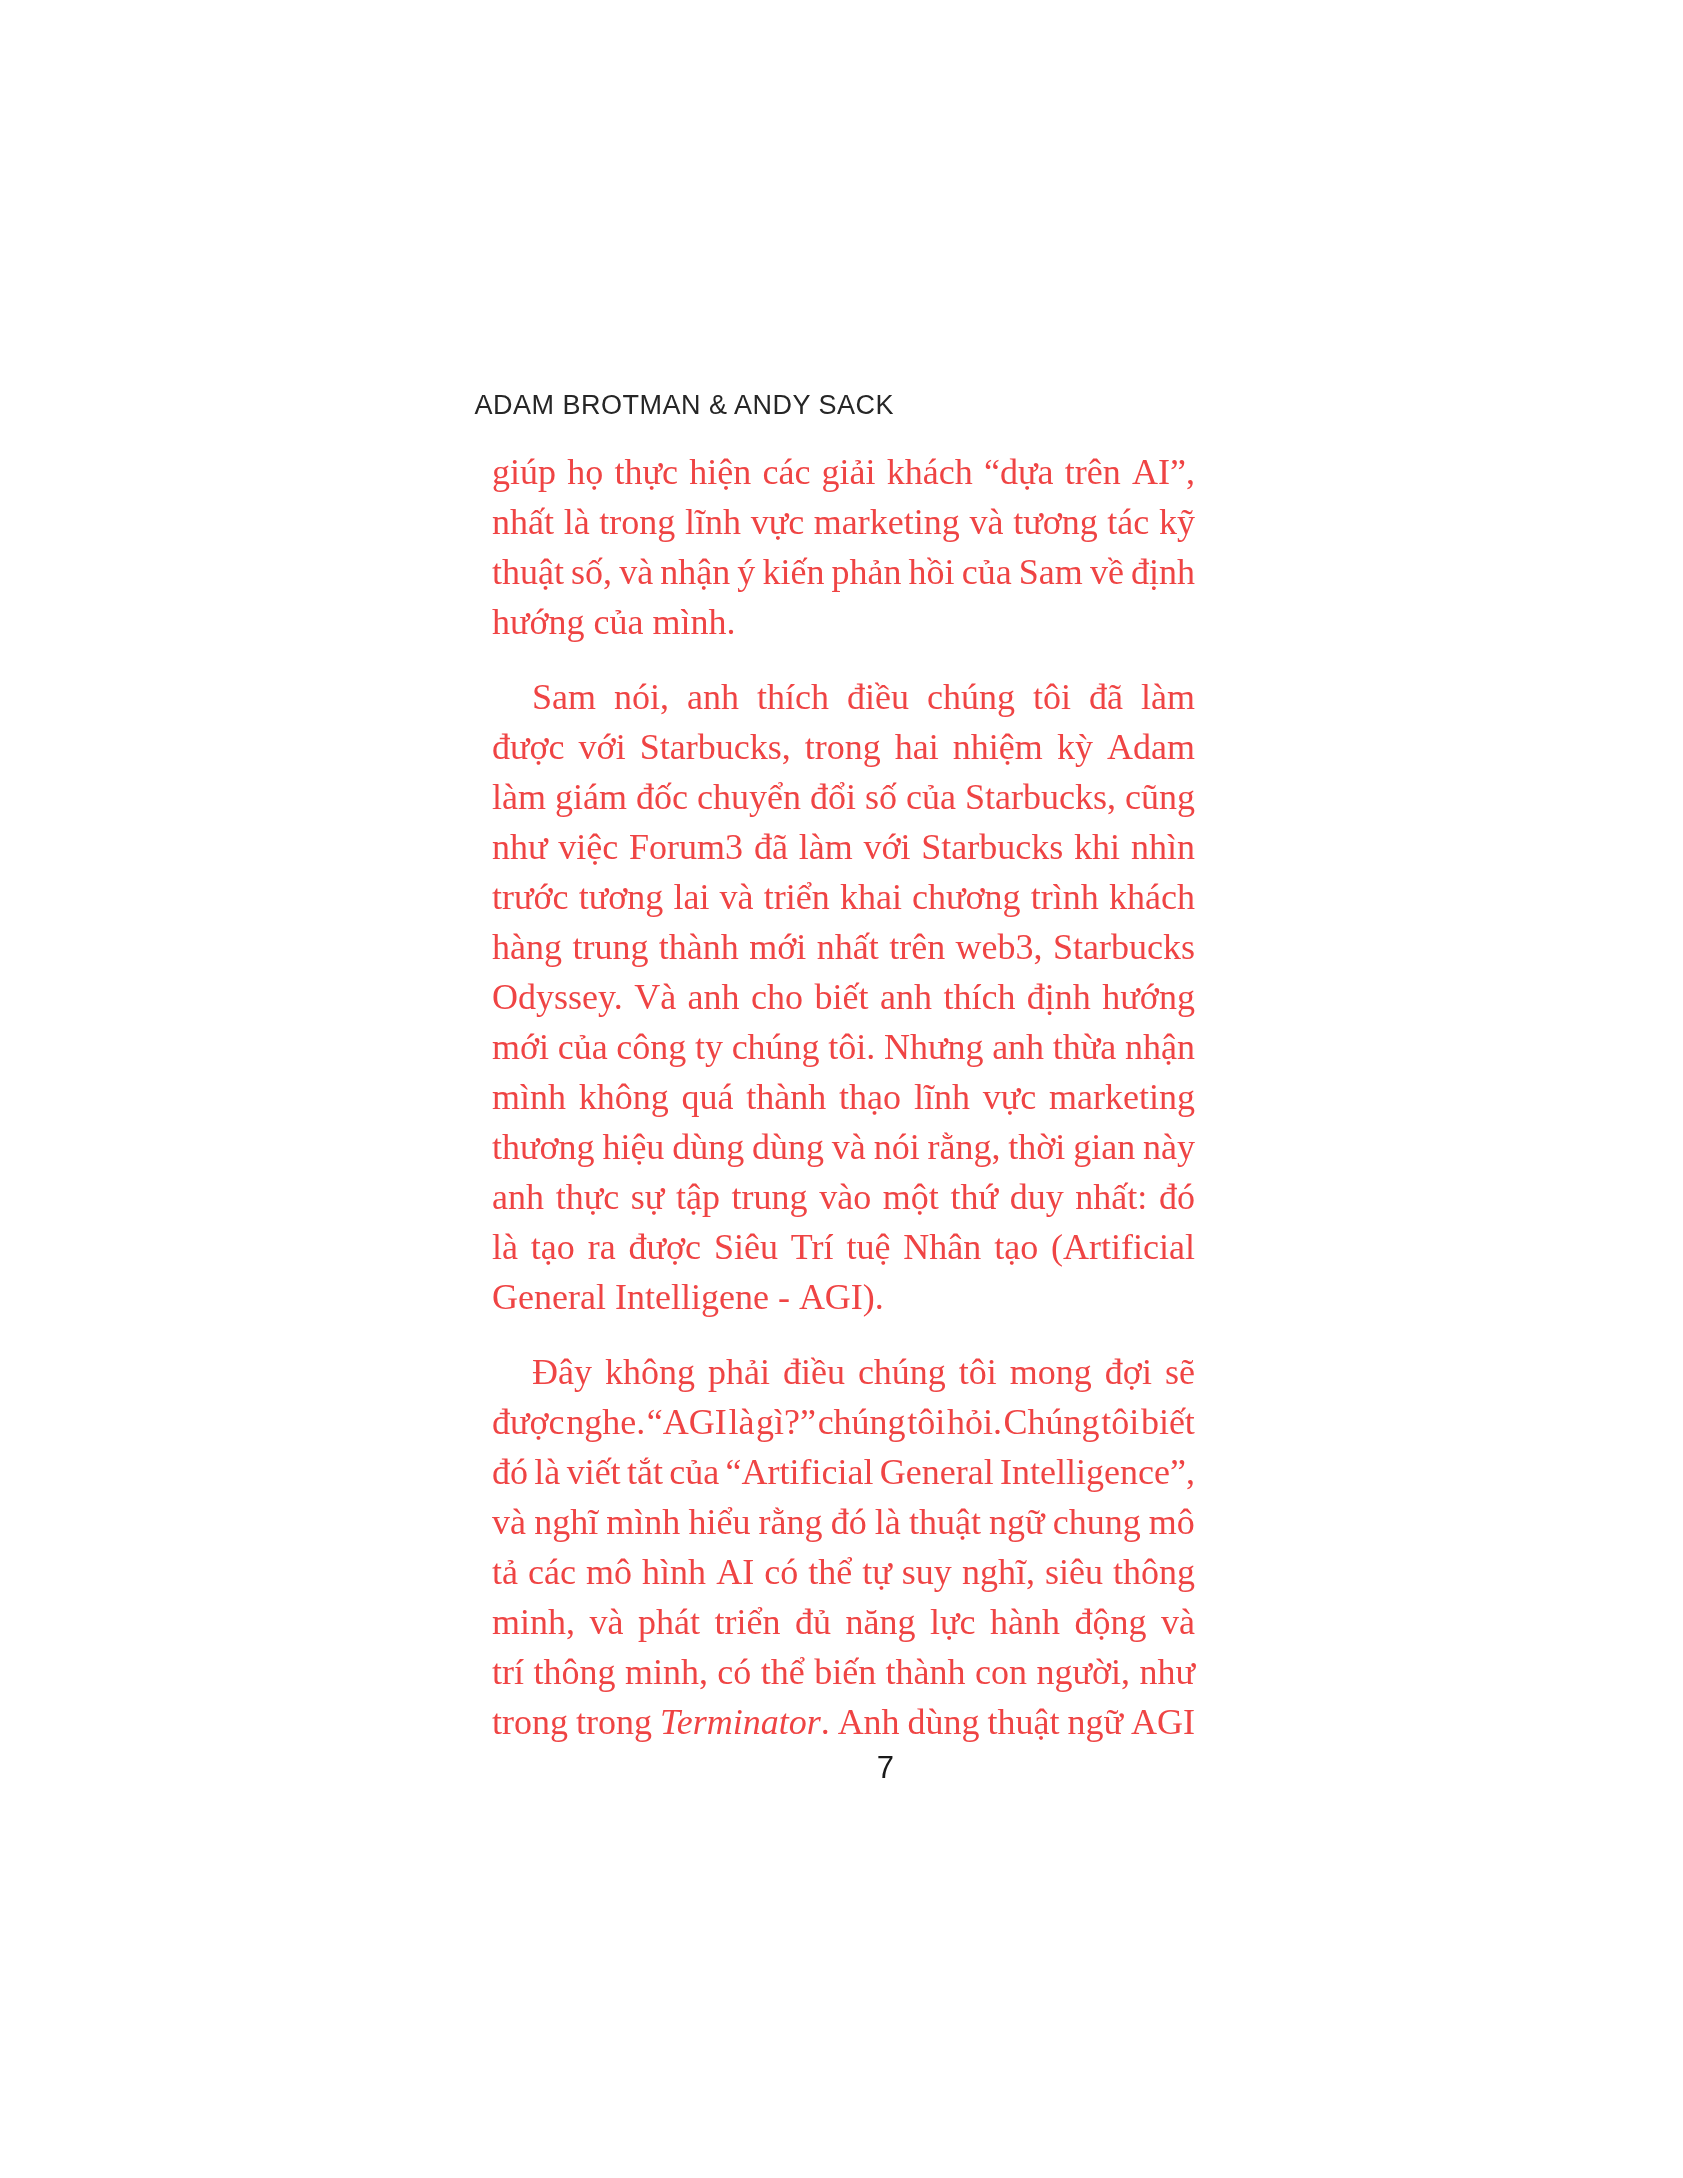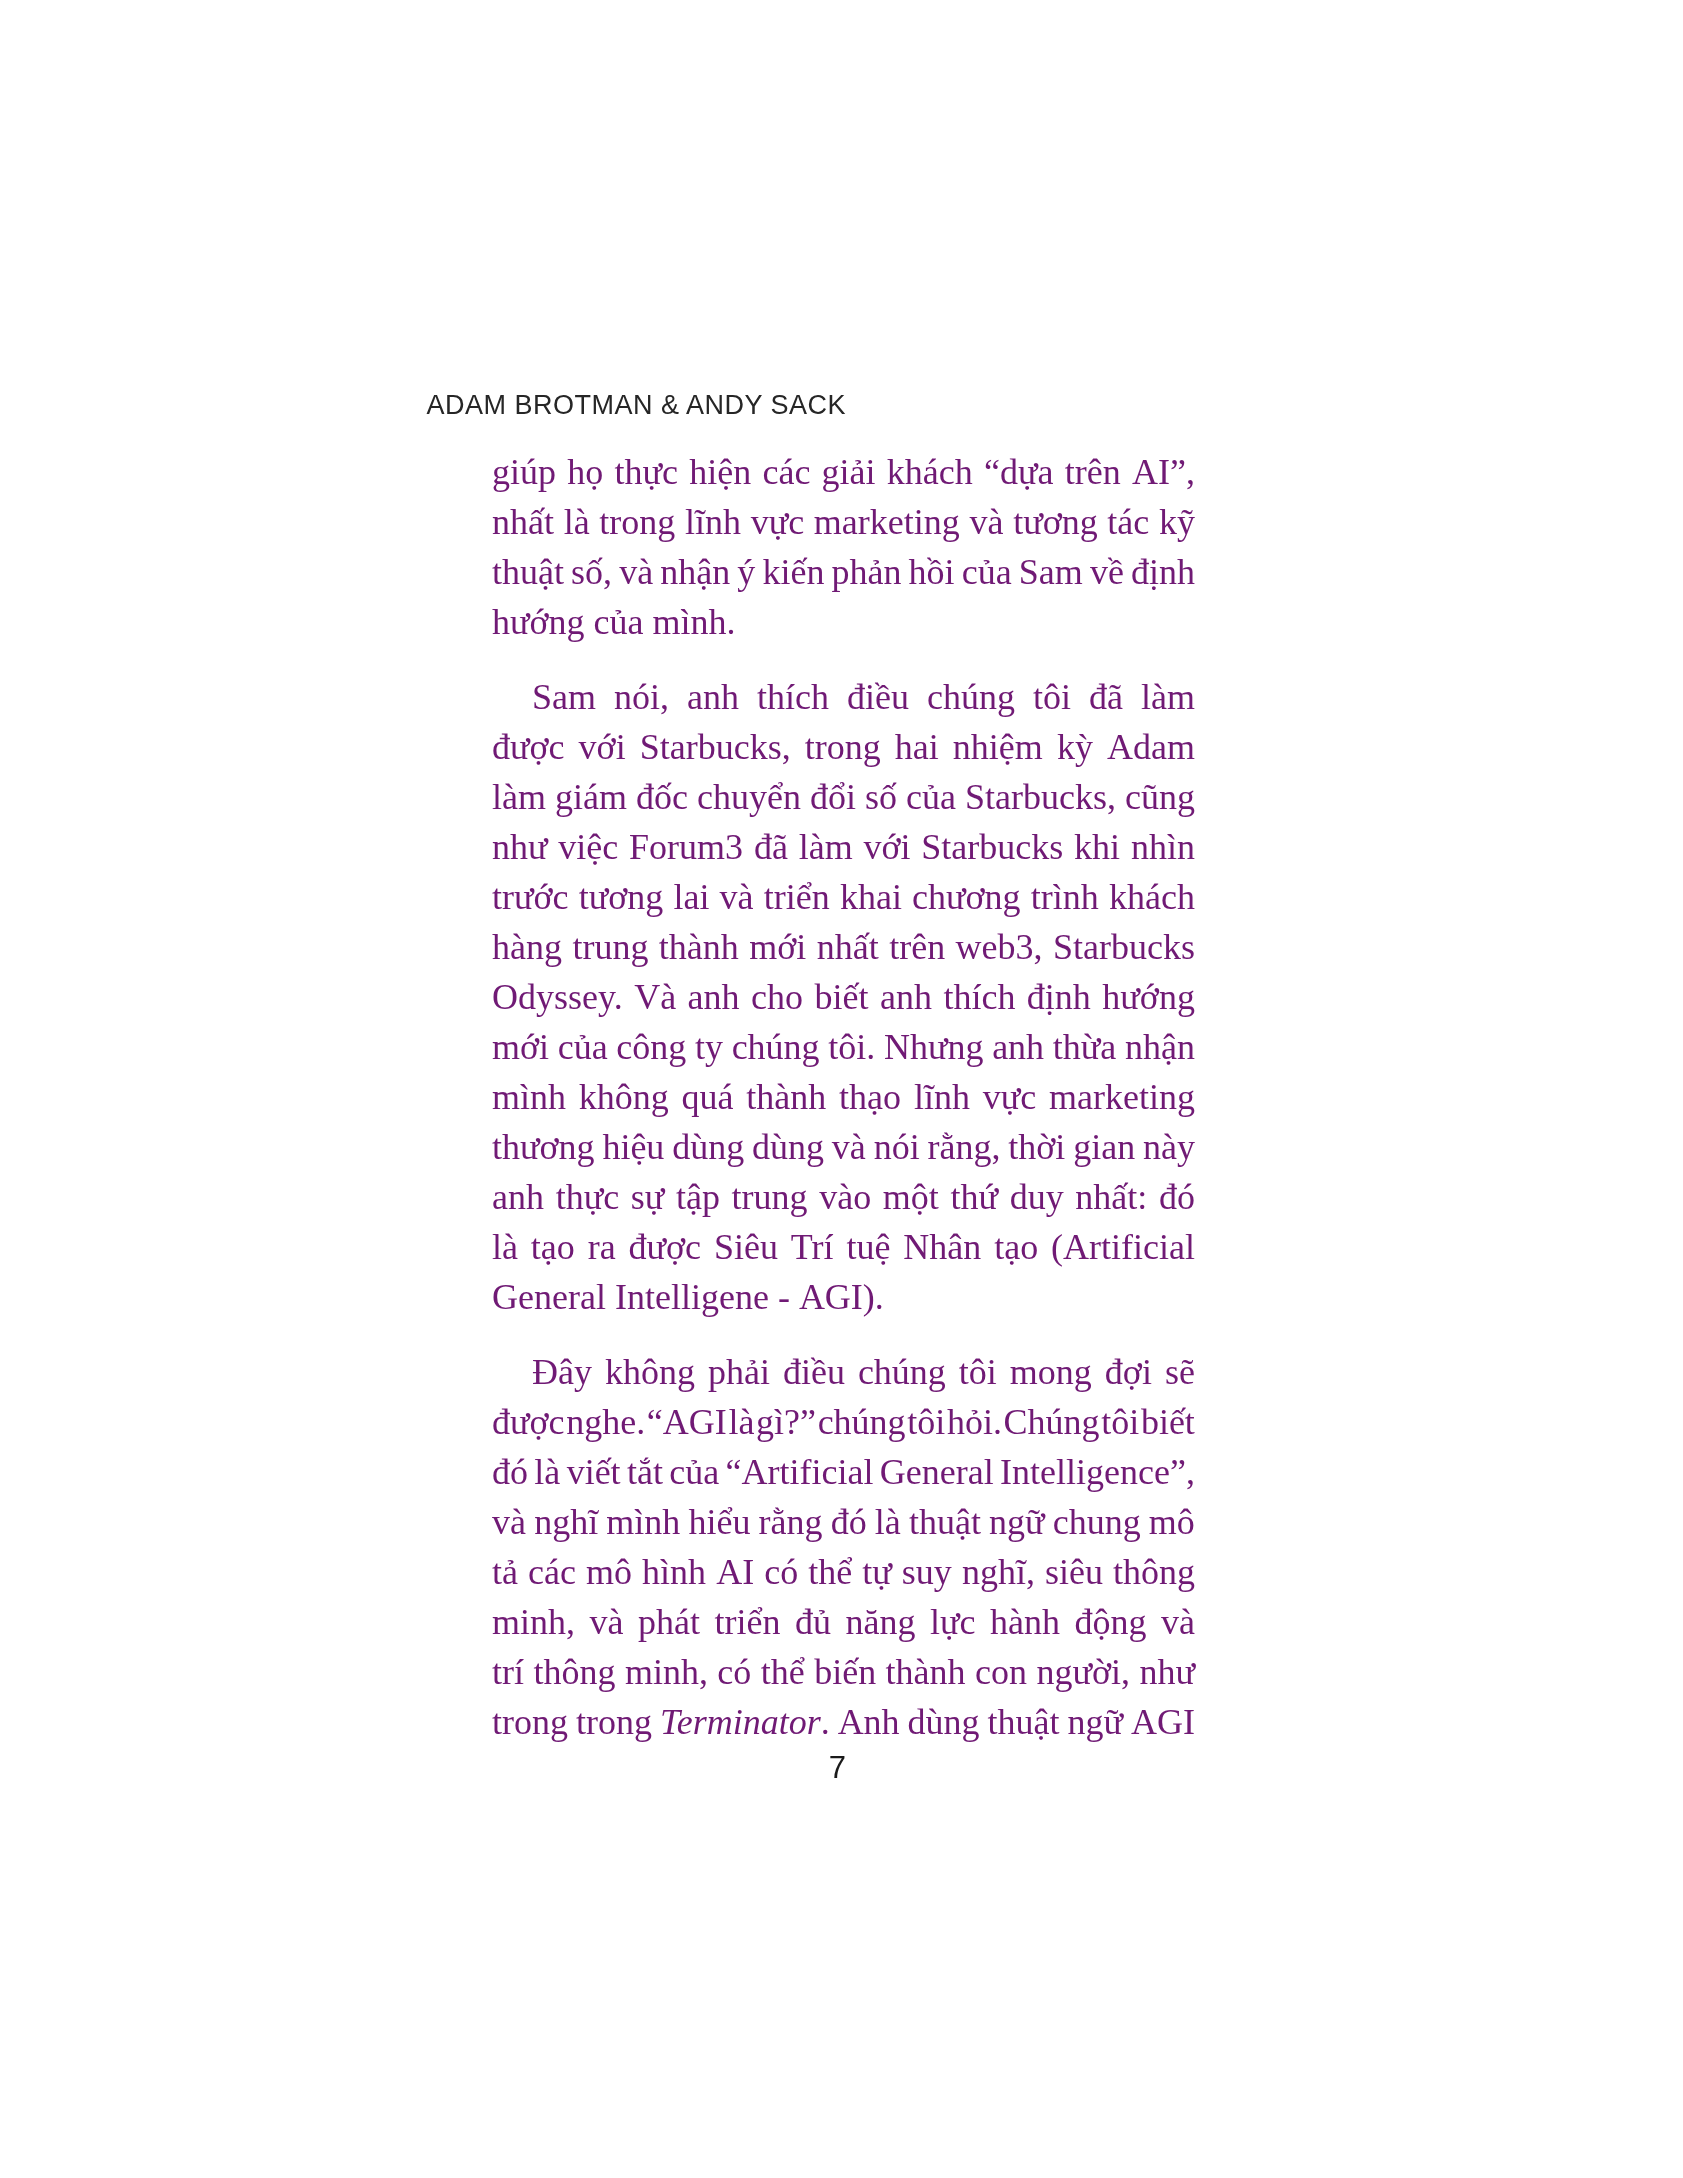--- a/index.html
+++ b/index.html
@@ -7,39 +7,40 @@
     padding: 0;
     background: #ffffff;
   }
   .page {
     position: relative;
     width: 1333px;
     height: 2178px;
     background: #ffffff;
     overflow: hidden;
     font-family: "Liberation Serif", "DejaVu Serif", serif;
+    padding-left: 48px;
   }
   .running-head {
     position: absolute;
     top: 392px;
     right: 487px;
     font-family: "Liberation Sans", "DejaVu Sans", sans-serif;
     font-size: 27px;
     line-height: 27px;
     letter-spacing: 0.5px;
     color: #262626;
     white-space: nowrap;
   }
   .body-text {
     position: absolute;
     left: 492px;
     top: 447px;
     width: 703px;
     font-size: 36px;
-    color: #701a75;
+    color: #ef4444;
   }
   .para {
     margin: 0 0 25px 0;
     padding: 0;
   }
   .line {
     display: flex;
     justify-content: space-between;
     height: 50px;
     line-height: 50px;

